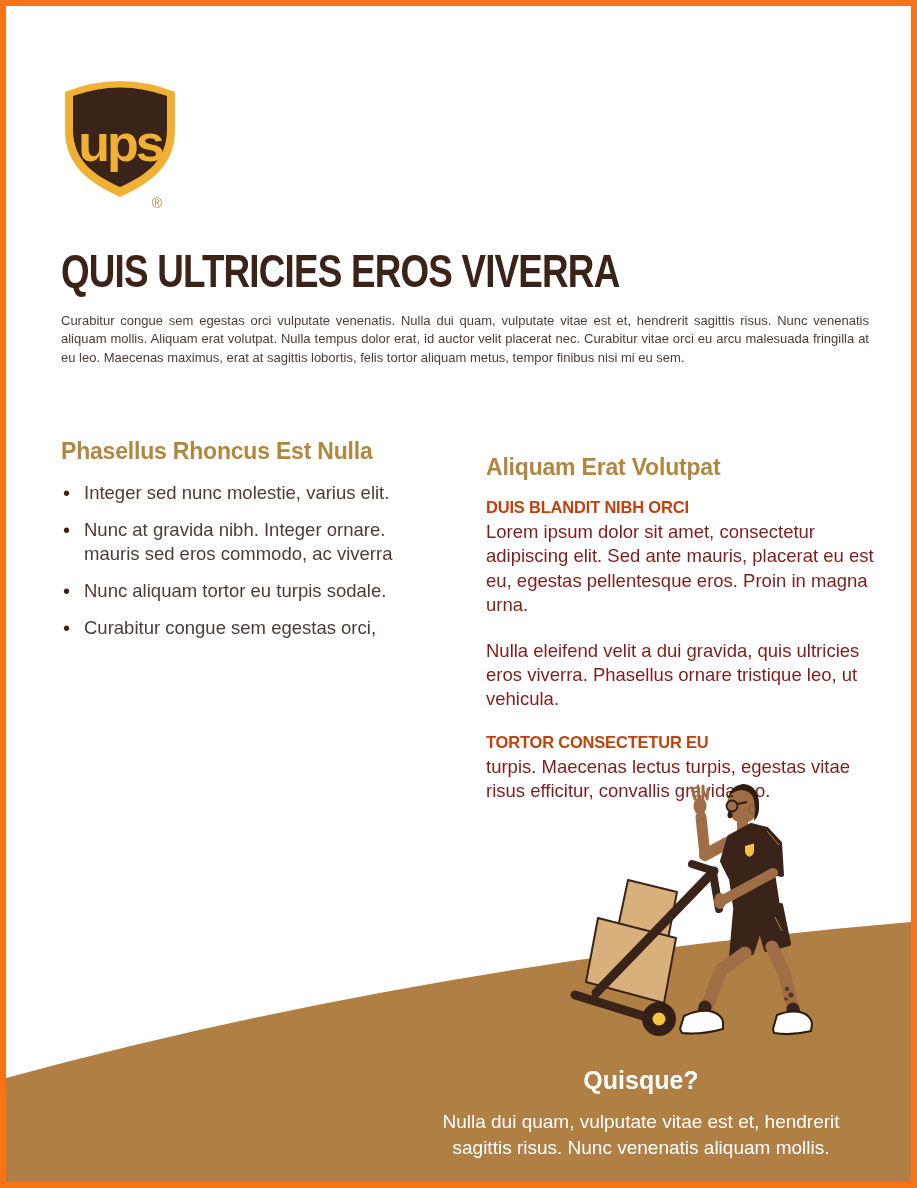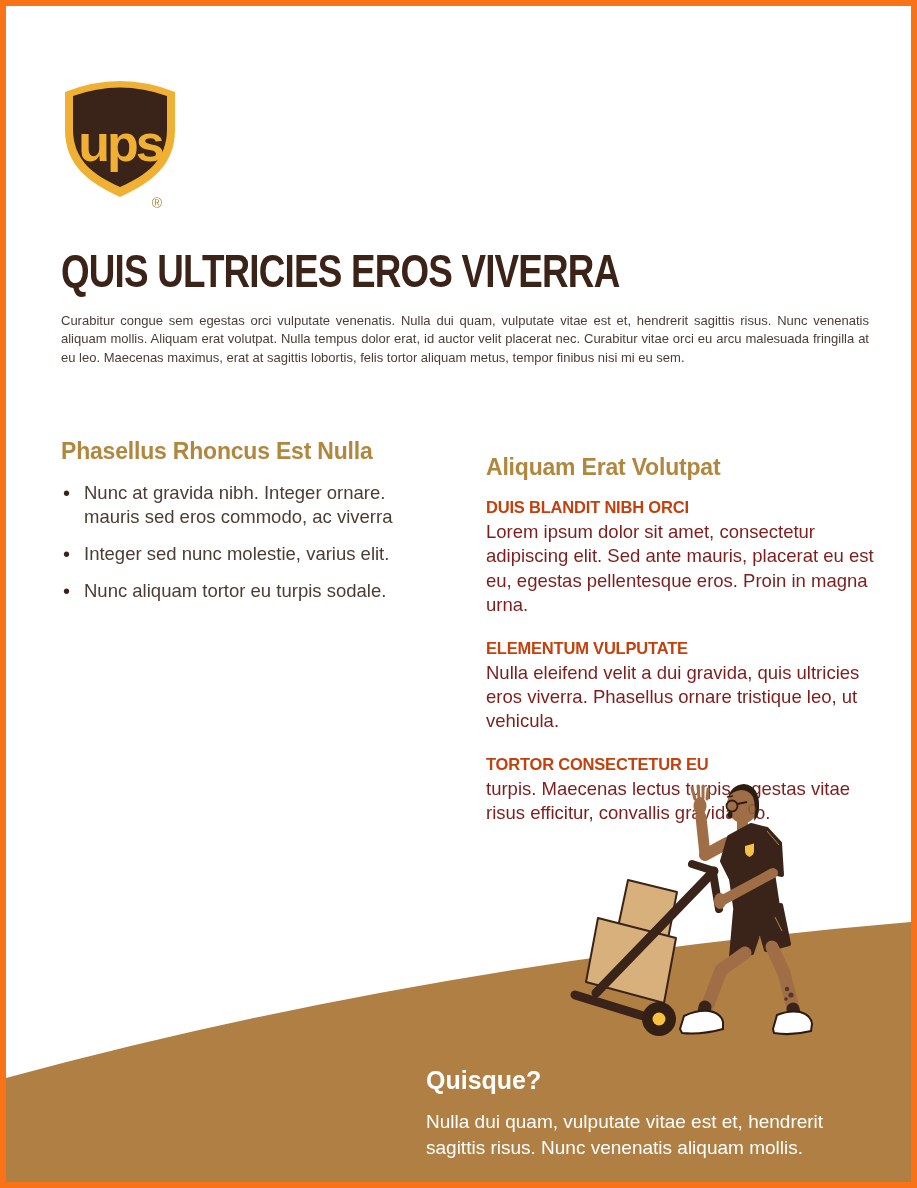--- a/index.html
+++ b/index.html
@@ -54,21 +54,21 @@
     letter-spacing:-0.2px; margin-bottom:3px;
   }
   .right-section p { font-size:18.5px; line-height:1.32; color:#7f1d1d; }
 
   
   .hill { position:absolute; left:0; top:900px; width:917px; height:288px; z-index:1; }
   .illustration { position:absolute; left:545px; top:755px; width:320px; height:310px; z-index:2; }
 
   .footer-text {
     position:absolute; right:55px; top:1060px; width:430px;
-    text-align:left; color:#ffffff; z-index:3;
+    text-align:center; color:#ffffff; z-index:3;
   }
   .footer-text h2 { font-size:25px; font-weight:700; margin-bottom:14px; }
   .footer-text p { font-size:19px; line-height:1.38; }
 </style>
 </head>
 <body>
 
 <div class="page">
 
   <svg class="logo" viewBox="0 0 122 150" aria-hidden="true">
@@ -78,36 +78,36 @@
     <text x="98" y="144" text-anchor="middle" font-family="Liberation Sans, sans-serif" font-size="14" fill="#B1873E">®</text>
   </svg>
 
   <h1 class="headline">QUIS ULTRICIES EROS VIVERRA</h1>
 
   <p class="intro">Curabitur congue sem egestas orci vulputate venenatis. Nulla dui quam, vulputate vitae est et, hendrerit sagittis risus. Nunc venenatis aliquam mollis. Aliquam erat volutpat. Nulla tempus dolor erat, id auctor velit placerat nec. Curabitur vitae orci eu arcu malesuada fringilla at eu leo. Maecenas maximus, erat at sagittis lobortis, felis tortor aliquam metus, tempor finibus nisi mi eu sem.</p>
 
   <div class="left-col">
     <h2 class="col-heading">Phasellus Rhoncus Est Nulla</h2>
     <ul>
+      <li>Integer sed nunc molestie, varius elit.</li>
       <li>Nunc at gravida nibh. Integer ornare. mauris sed eros commodo, ac viverra</li>
-      <li>Integer sed nunc molestie, varius elit.</li>
       <li>Nunc aliquam tortor eu turpis sodale.</li>
+      <li>Curabitur congue sem egestas orci,</li>
     </ul>
   </div>
 
   <div class="right-col">
     <h2 class="col-heading">Aliquam Erat Volutpat</h2>
 
     <div class="right-section">
       <h3>DUIS BLANDIT NIBH ORCI</h3>
       <p>Lorem ipsum dolor sit amet, consectetur adipiscing elit. Sed ante mauris, placerat eu est eu, egestas pellentesque eros. Proin in magna urna.</p>
     </div>
 
     <div class="right-section">
-      <h3>ELEMENTUM VULPUTATE</h3>
       <p>Nulla eleifend velit a dui gravida, quis ultricies eros viverra. Phasellus ornare tristique leo, ut vehicula.</p>
     </div>
 
     <div class="right-section">
       <h3>TORTOR CONSECTETUR EU</h3>
       <p>turpis. Maecenas lectus turpis, egestas vitae risus efficitur, convallis gravida leo.</p>
     </div>
   </div>
 
   <svg class="hill" viewBox="0 0 917 288" preserveAspectRatio="none" aria-hidden="true">

